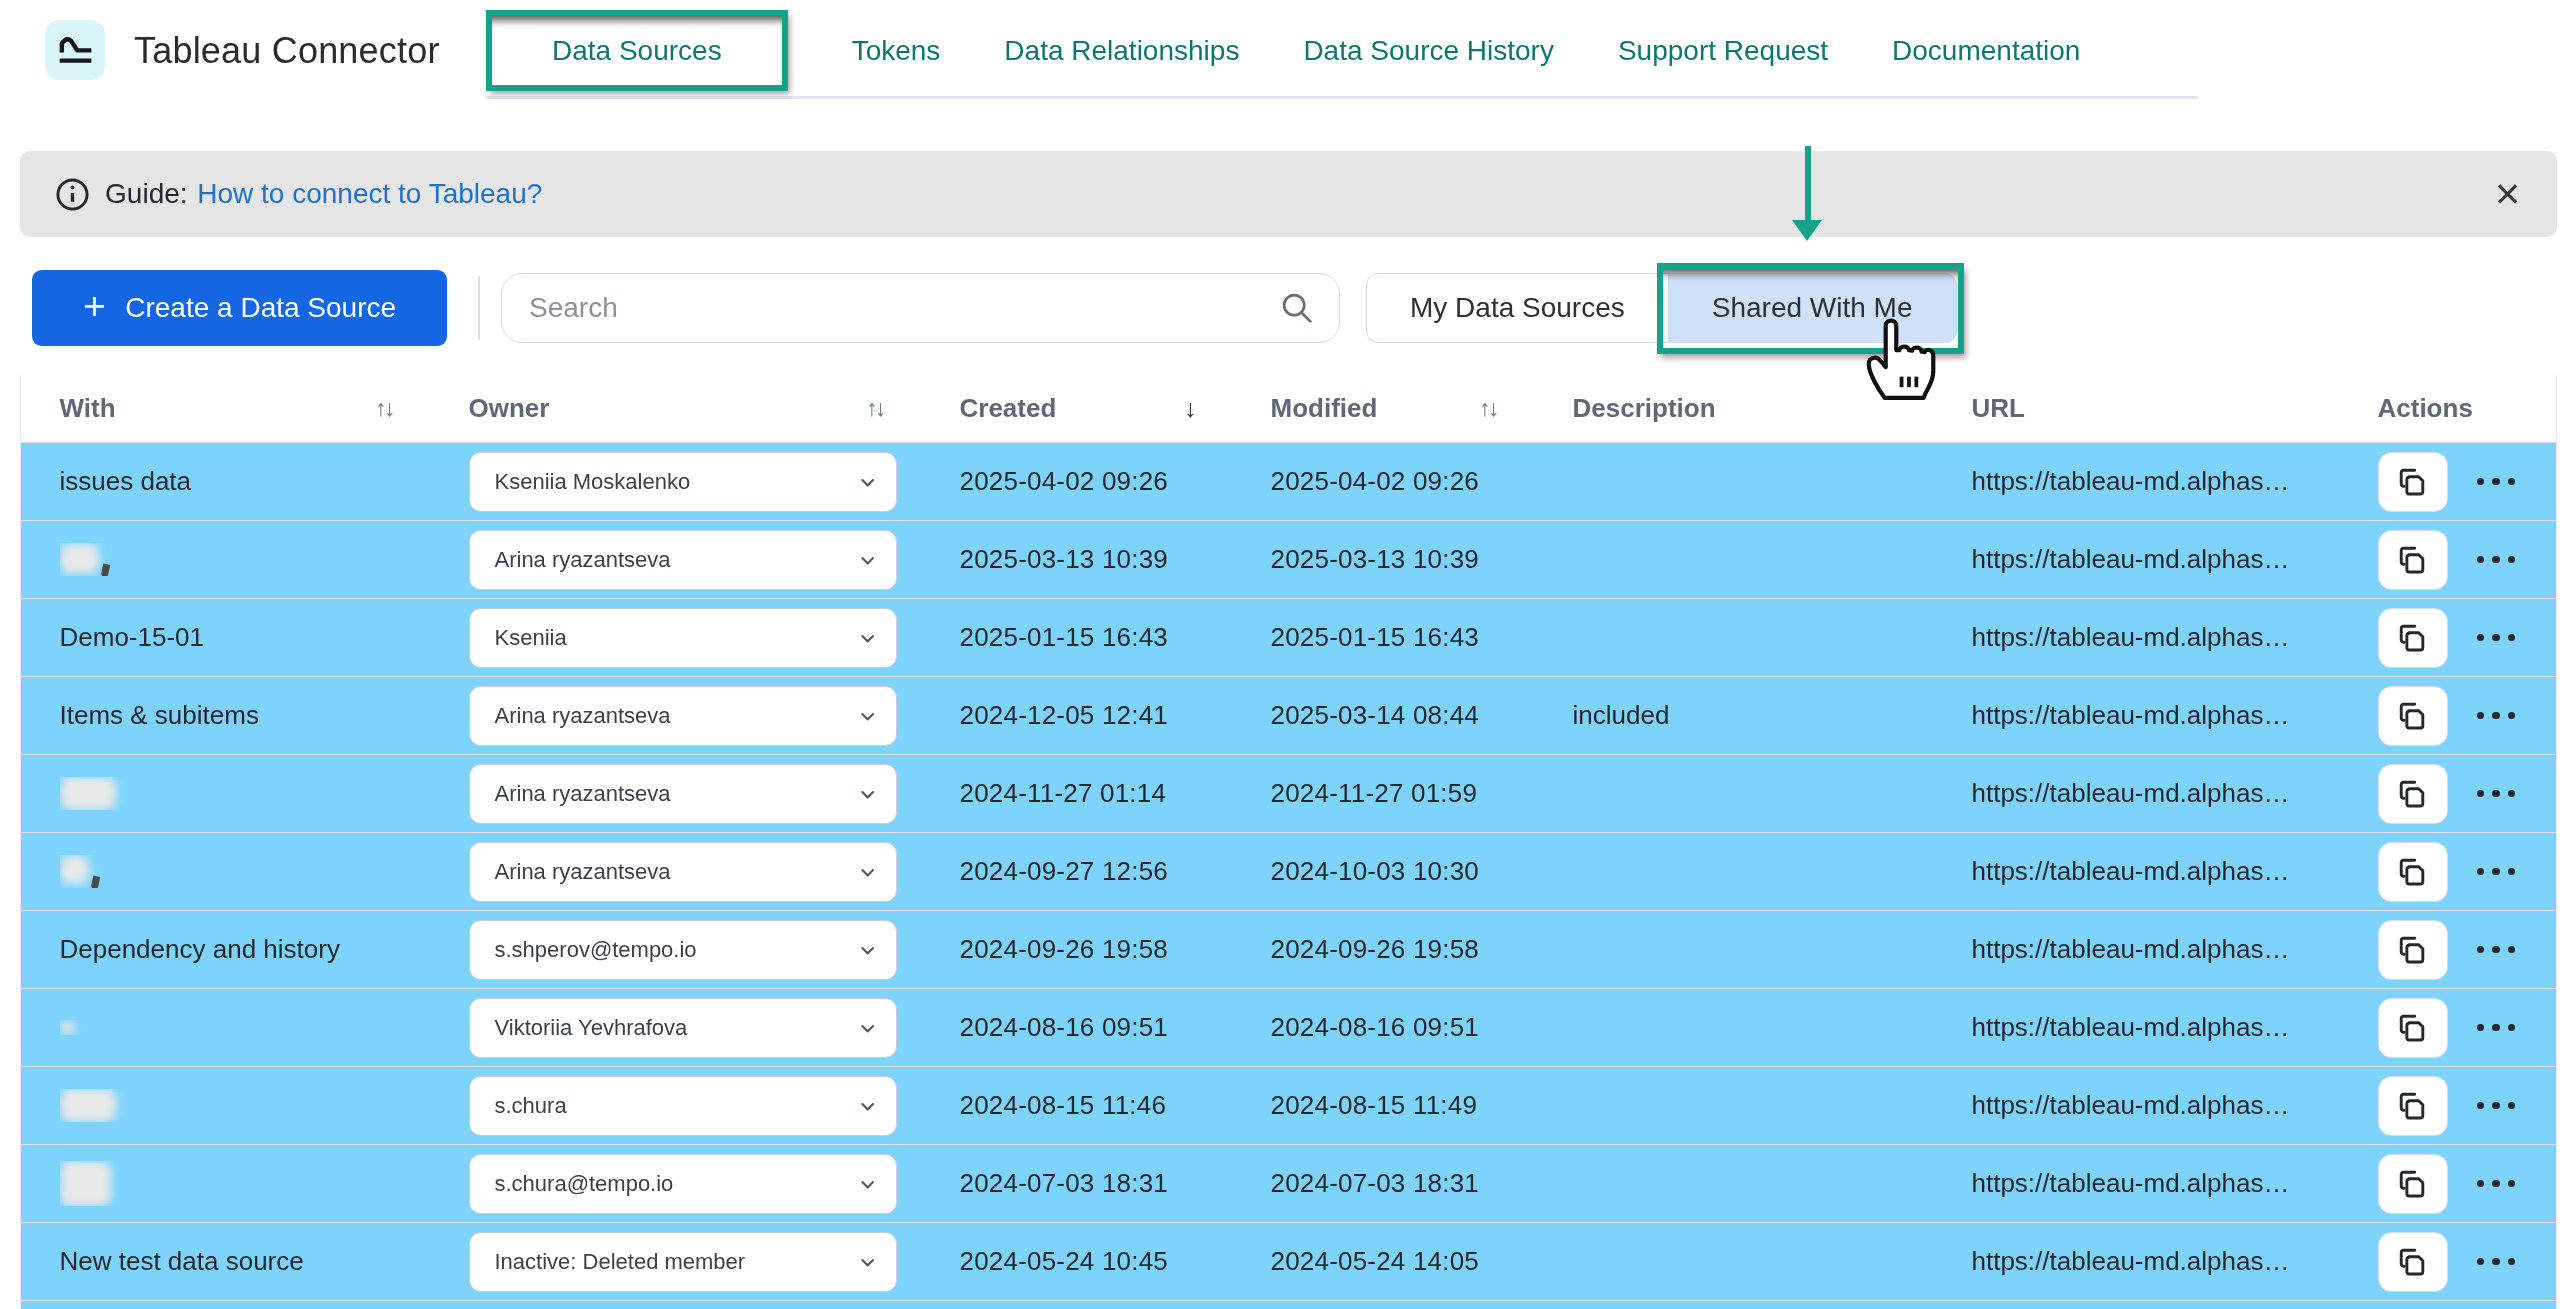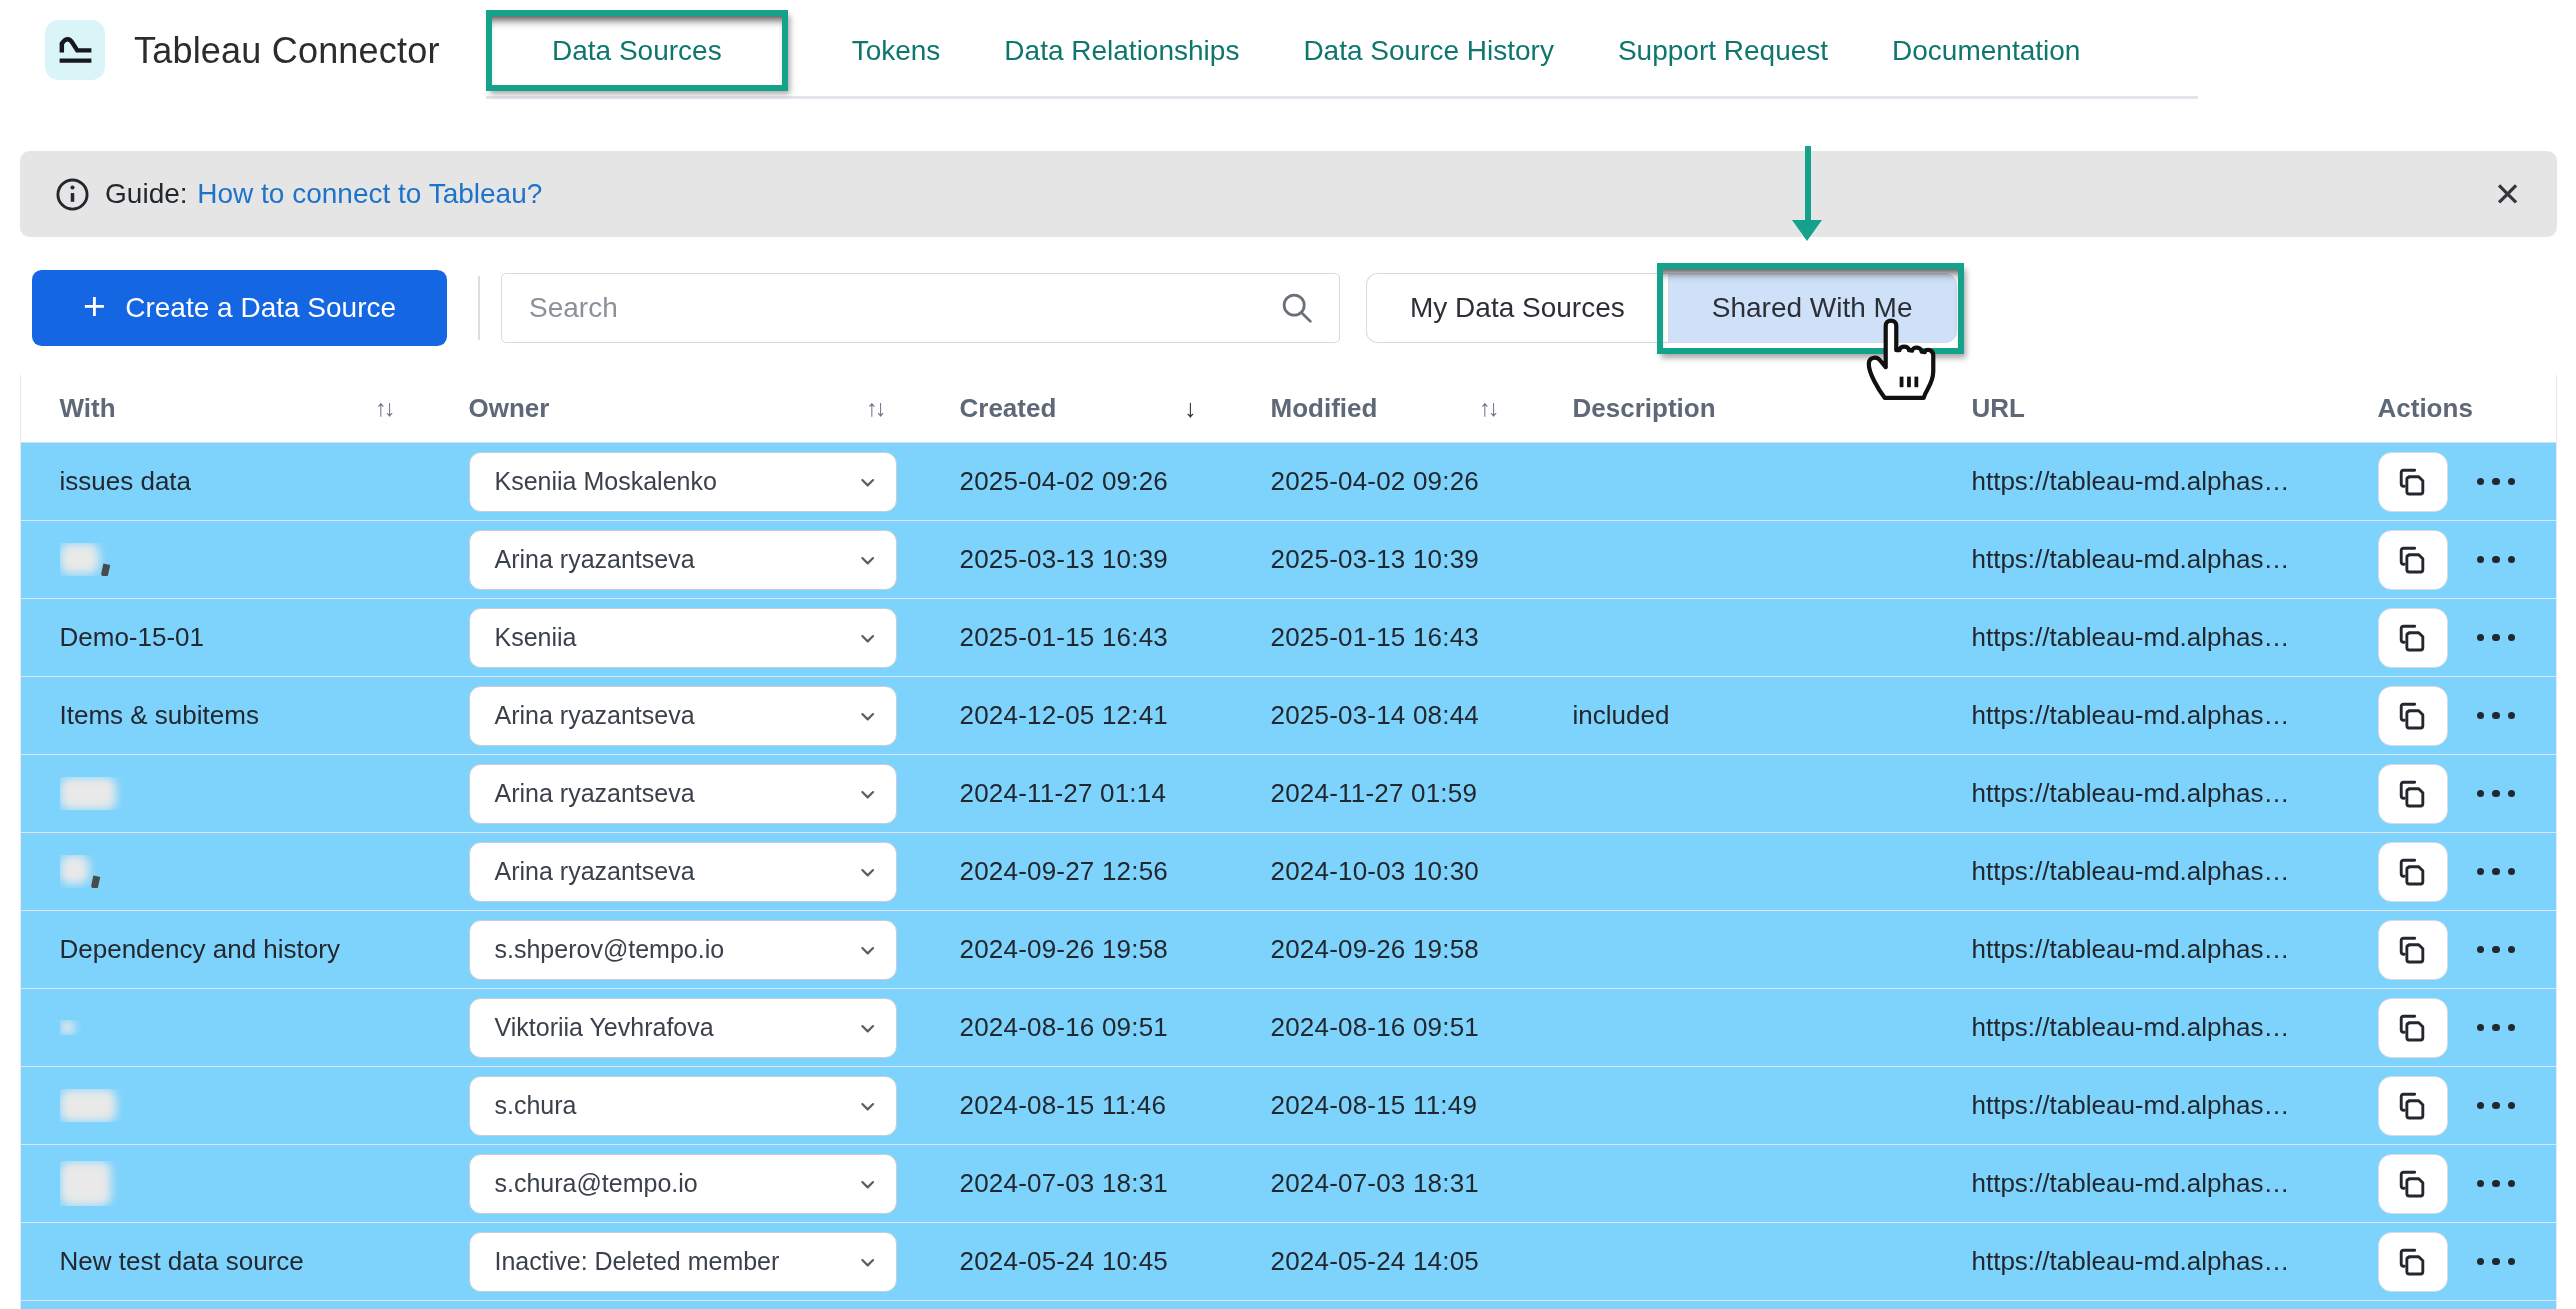--- a/index.html
+++ b/index.html
@@ -37,21 +37,21 @@
   .hand-cursor { position:absolute; left:1856px; top:309px; width:89px; height:93px; z-index:7; }
 
   
   .toolbar { position:absolute; left:0; top:270px; width:2576px; height:76px; }
   .create-btn { position:absolute; left:32px; top:0; width:415px; height:76px; background:#1466e3;
                 border:none; border-radius:9.7px; color:#fff; font-size:28px; font-family:inherit;
                 display:flex; align-items:center; justify-content:center; gap:19.5px; cursor:pointer; }
   .create-btn .plus { font-size:39px; font-weight:300; margin-top:-3.9px; }
   .tb-divider { position:absolute; left:478px; top:5.8px; width:1.9px; height:64px; background:#dcdee6; }
   .search-wrap { position:absolute; left:501px; top:2.9px; width:839px; height:70px; }
-  .search-input { width:100%; height:100%; border:1.9px solid #d6d9e2; border-radius:5px;
+  .search-input { width:100%; height:100%; border:1.9px solid #d6d9e2; border-radius:21px;
                   font-size:28px; font-family:inherit; color:#23282e; padding:0 68px 0 27px; outline:none; }
   .search-input::placeholder { color:#8b9099; }
   .search-icon { position:absolute; right:25px; top:16.5px; }
   .seg-group { position:absolute; left:1366px; top:2.9px; height:70px; display:flex; }
   .seg-btn { height:70px; border:1.9px solid #d6d9e2; background:#fff; font-size:28px; color:#2c3036;
              font-family:inherit; display:flex; align-items:center; justify-content:center;
              padding:0 43px; cursor:pointer; white-space:nowrap; }
   .seg-btn:first-child { border-radius:11.7px 0 0 11.7px; border-right:none; }
   .seg-btn:last-child { border-radius:0 11.7px 11.7px 0; }
   .seg-btn.selected { background:#cfe1f8; }
@@ -65,21 +65,21 @@
   .th { font-size:26px; font-weight:700; color:#5f6877; display:flex; align-items:center; }
   .sort-both { margin-left:auto; margin-right:76px; font-size:23px; color:#6a7383;
                letter-spacing:-2.9px; font-weight:400; }
   .sort-desc { margin-left:auto; margin-right:74px; font-size:25px; color:#2a2f36; font-weight:600; }
   .trow { height:78px; border-bottom:1.9px solid #e1e4ee; background:#7dd3fc; }
   .cell { font-size:26px; color:#22262d; overflow:hidden; white-space:nowrap; }
   .cell.name { color:#23272e; }
   .cell.date { font-weight:500; letter-spacing:0.2px; }
   .owner-select { width:428px; height:60px; border:1.9px solid #c8ccd8; border-radius:11.7px;
                   display:flex; align-items:center; padding:0 54px 0 25px; position:relative;
-                  font-size:25px; color:#3b414b; cursor:pointer; background:#fff; }
+                  font-size:22px; color:#3b414b; cursor:pointer; background:#fff; }
   .owner-select .chev { position:absolute; right:17.5px; top:19.5px; }
   .redacted-blob { background:#e9e9e9; filter:blur(4.9px); border-radius:9.7px; }
   .redacted-tail { width:6.8px; height:12.6px; background:#4a4a4a; border-radius:0 0 4.9px 4.9px;
                    margin-left:3.9px; margin-top:21.4px; transform:rotate(12deg); }
   .actions-cell { display:flex; align-items:center; }
   .copy-btn { width:70px; height:60px; border:1.9px solid #d8dbe4; background:#fff; border-radius:13.6px;
               display:flex; align-items:center; justify-content:center; cursor:pointer; }
   .dots { display:flex; gap:7.8px; margin-left:29px; cursor:pointer; }
   .dots i { width:7.8px; height:7.8px; border-radius:50%; background:#23272e; display:block; }
   .nameWrap { display:flex; }

